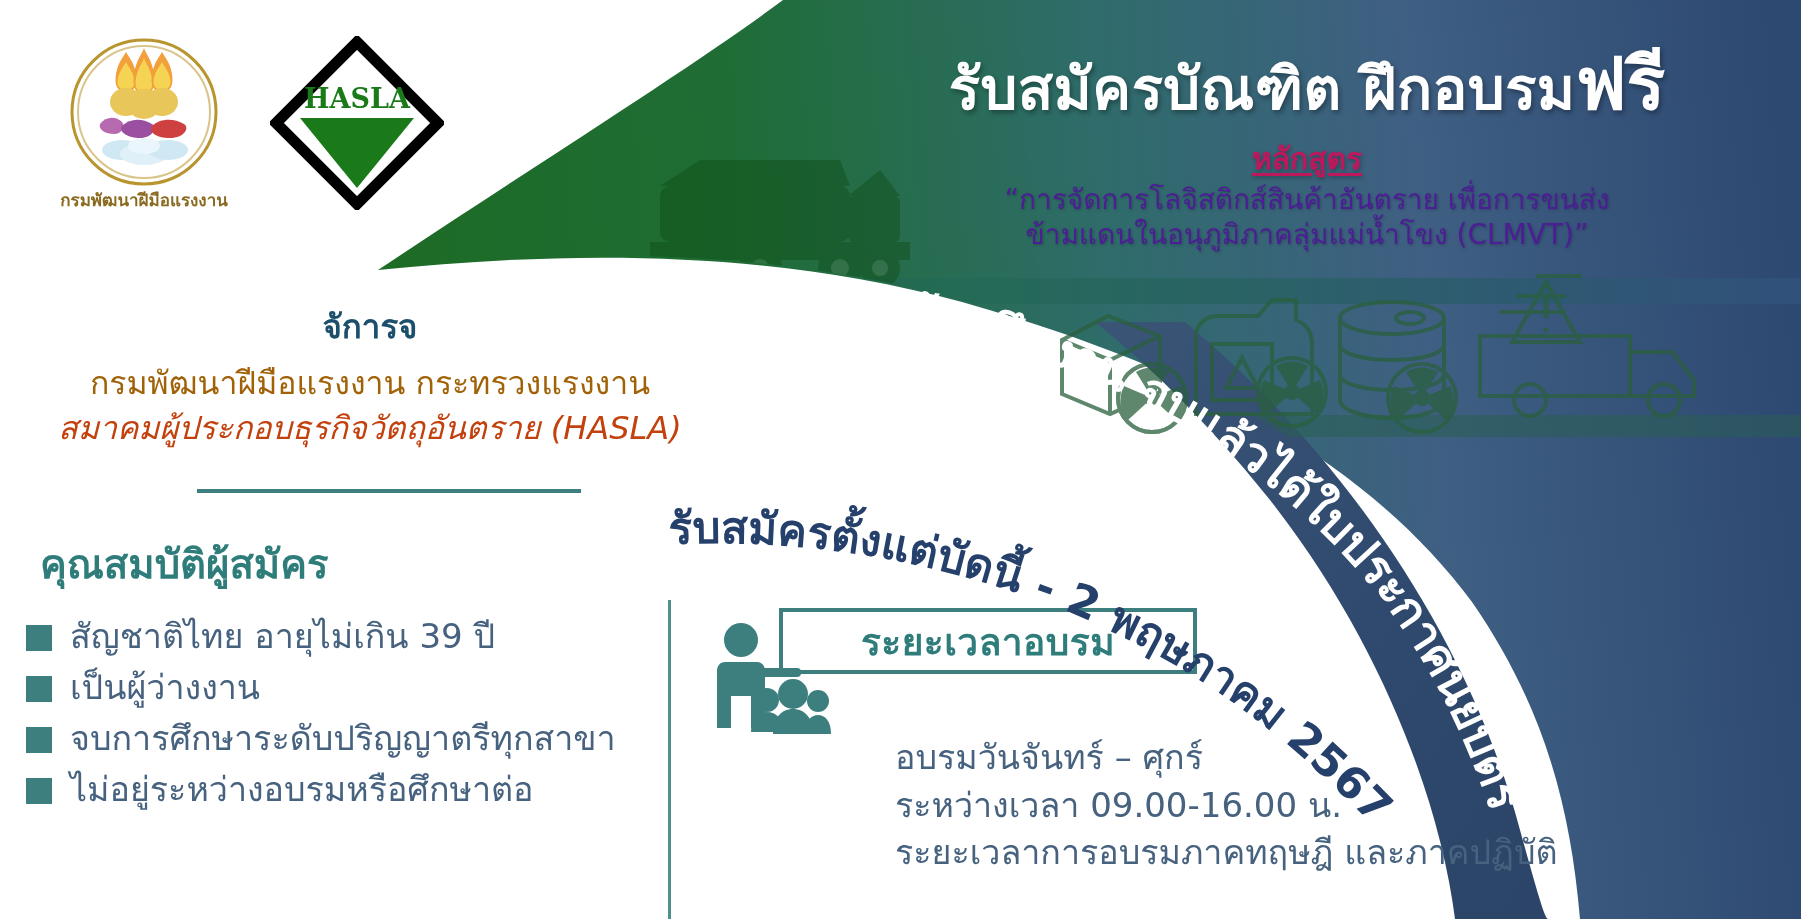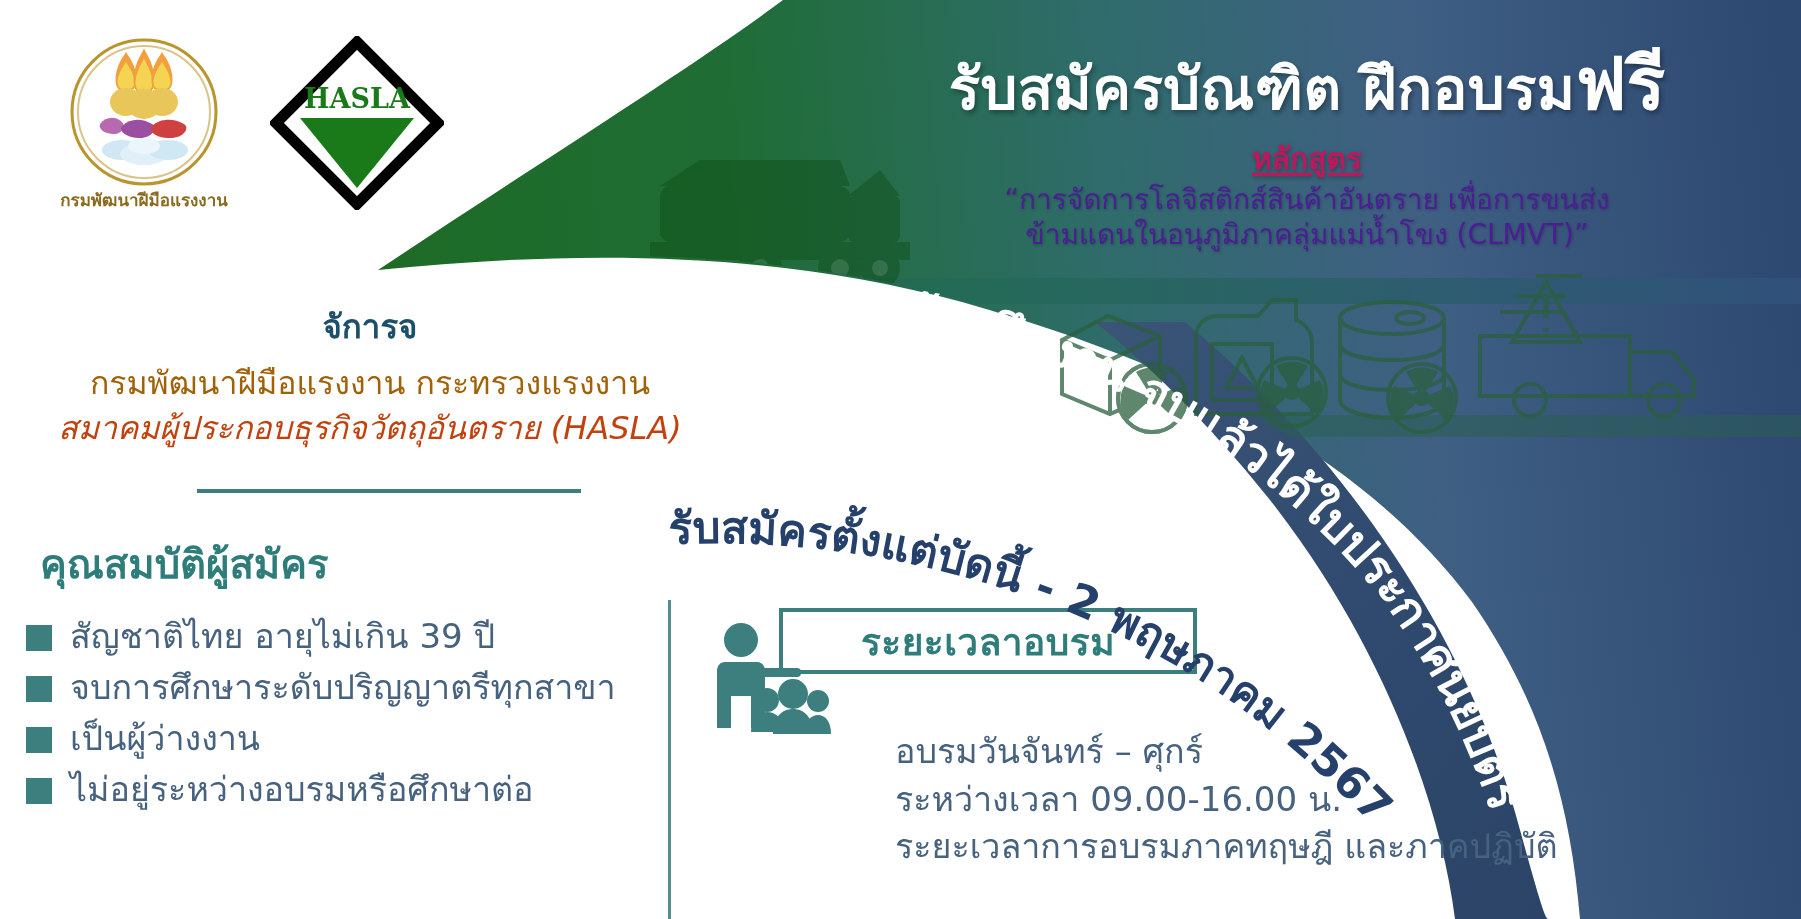--- a/index.html
+++ b/index.html
@@ -172,20 +172,21 @@
     display: flex; align-items: center; justify-content: center;
     background: transparent;
   }
   .dur-box-label {
     color: #2f7d7b;
     font-size: 37px;
     font-weight: bold;
     letter-spacing: .5px;
   }
   .dur-lines {
+    margin-top: 6px;
     padding-left: 190px;
     text-align: left;
   }
   .dur-line {
     color: #46627f;
     font-size: 34px;
     line-height: 1.40;
     font-weight: 400;
     white-space: nowrap;
   }
@@ -397,25 +398,25 @@
 
   <div class="quals">
     <div class="quals-head">คุณสมบัติผู้สมัคร</div>
 
     <div class="qual-row">
       <span class="qual-bullet"></span>
       <span class="qual-text">สัญชาติไทย อายุไม่เกิน 39 ปี</span>
     </div>
     <div class="qual-row">
       <span class="qual-bullet"></span>
-      <span class="qual-text">จบการศึกษาระดับปริญญาตรีทุกสาขา</span>
+      <span class="qual-text">เป็นผู้ว่างงาน</span>
     </div>
     <div class="qual-row">
       <span class="qual-bullet"></span>
-      <span class="qual-text">เป็นผู้ว่างงาน</span>
+      <span class="qual-text">จบการศึกษาระดับปริญญาตรีทุกสาขา</span>
     </div>
     <div class="qual-row">
       <span class="qual-bullet"></span>
       <span class="qual-text">ไม่อยู่ระหว่างอบรมหรือศึกษาต่อ</span>
     </div>
   </div>
 
   <div class="vsep"></div>
 
   <div class="duration">

